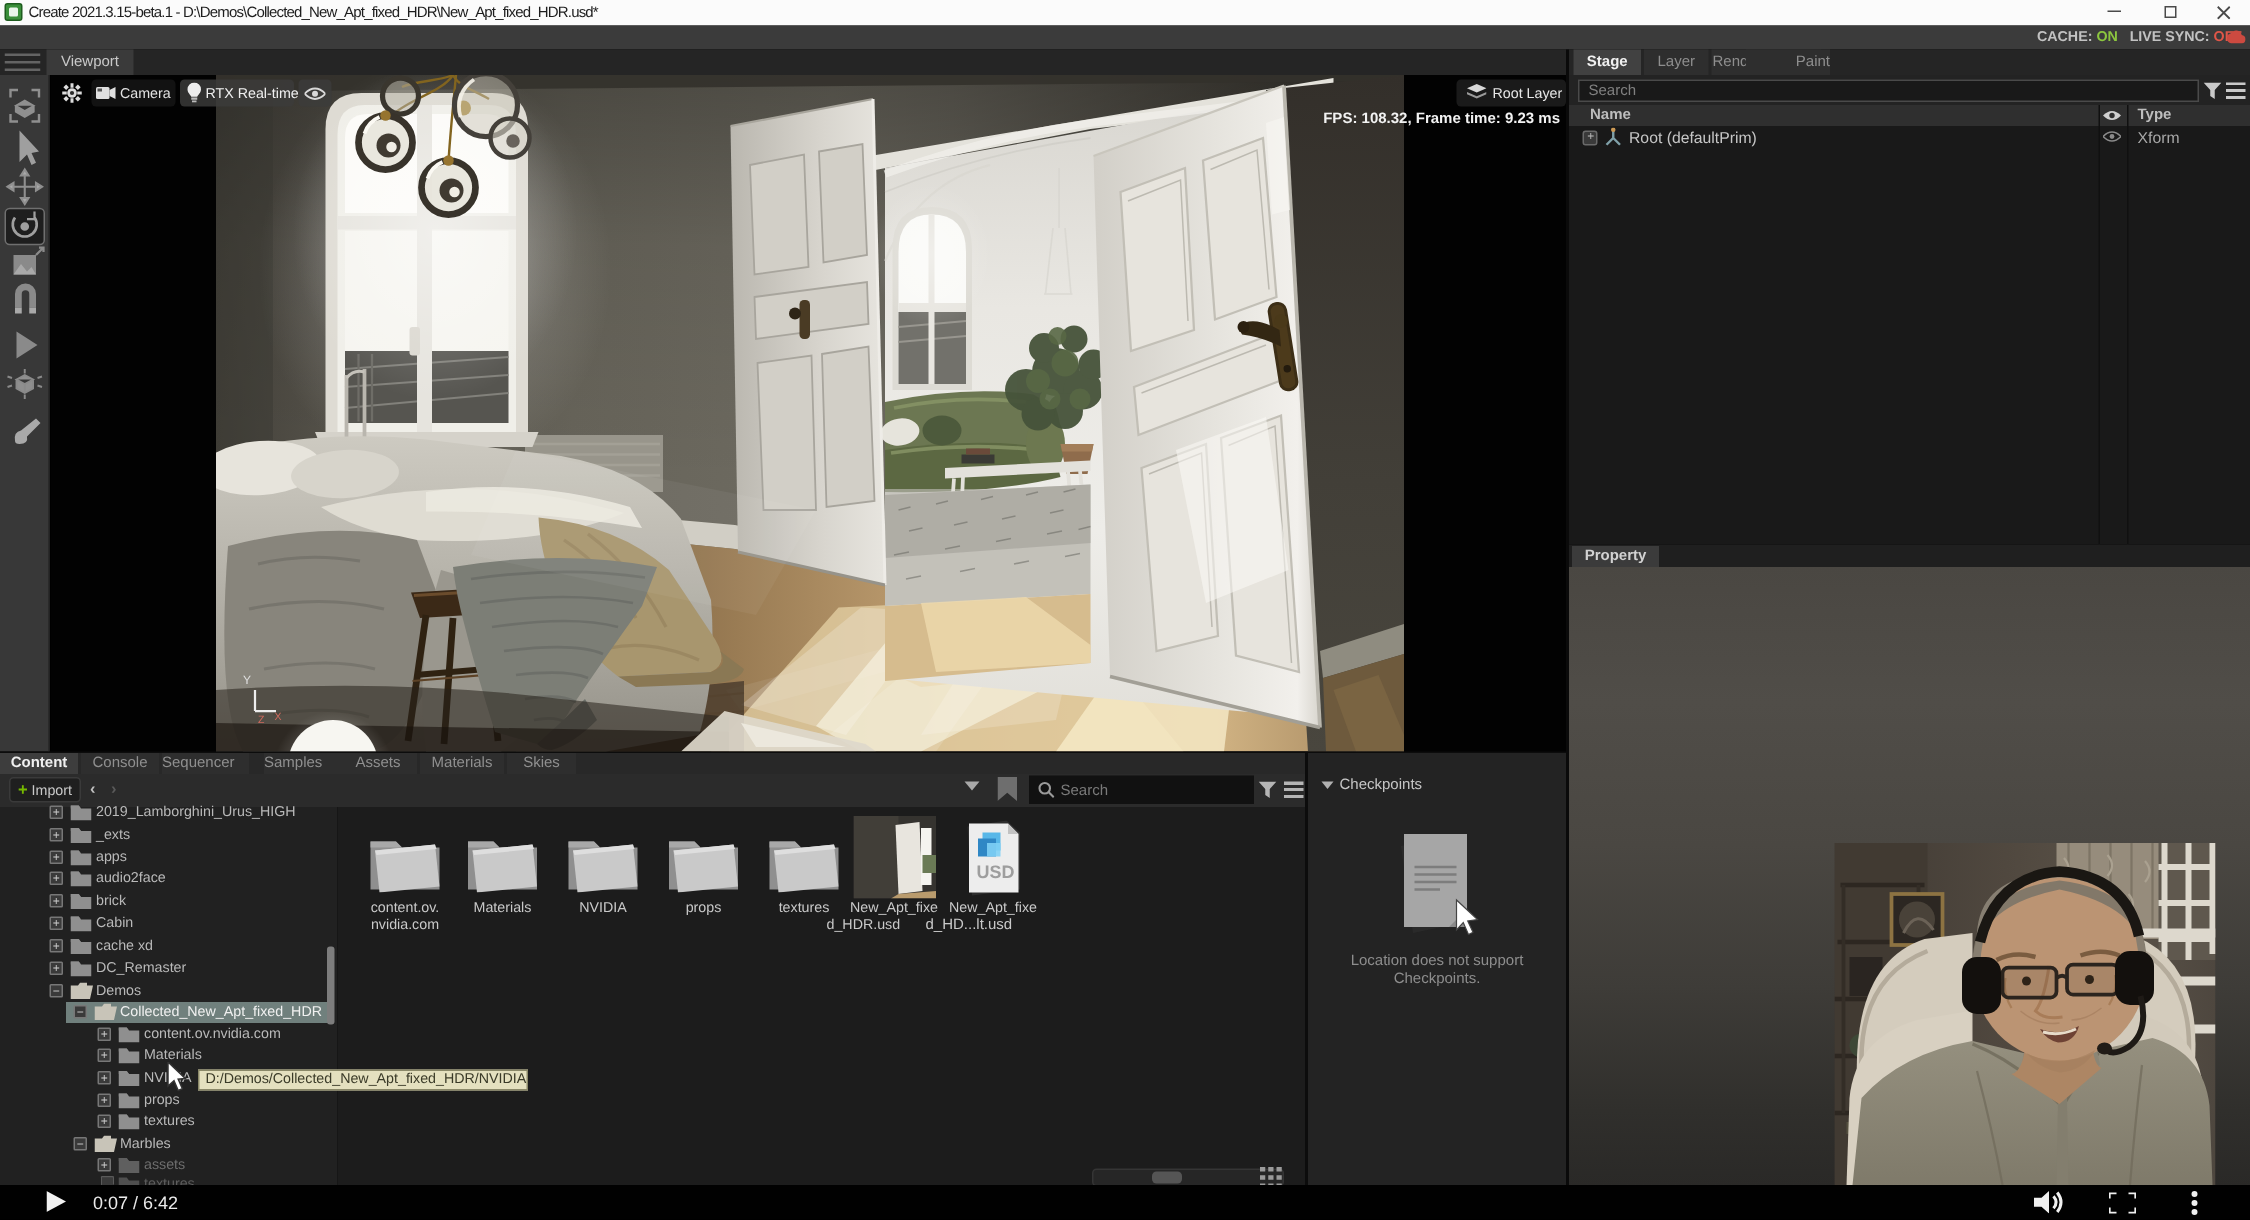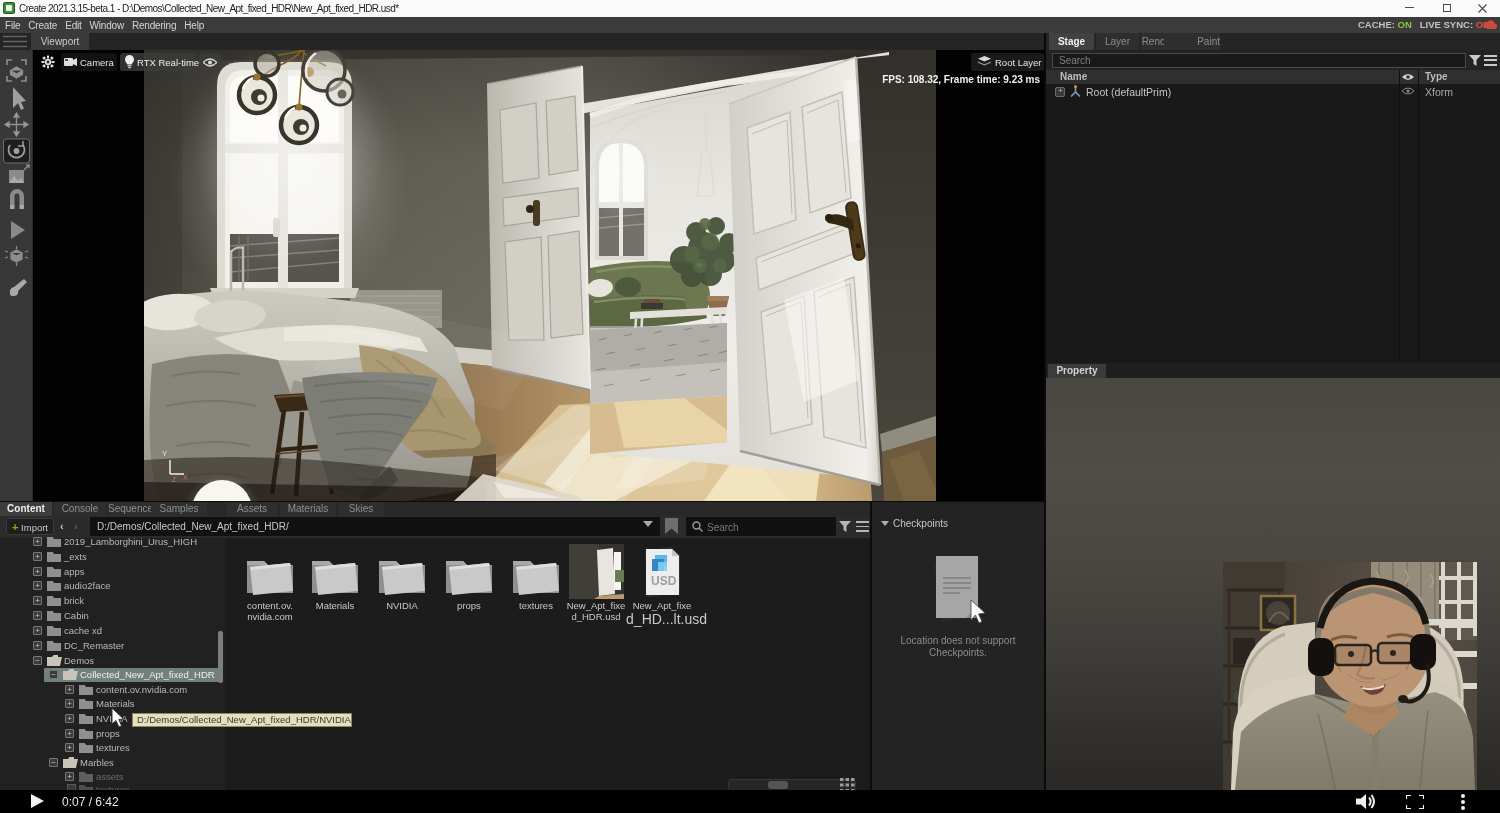--- a/index.html
+++ b/index.html
@@ -14,22 +14,20 @@
 <div class="abs" style="left:3px;top:2px;width:12px;height:12px;background:#3a8f3a;border:1px solid #1e5c1e;border-radius:2px"></div>
 <div class="abs" style="left:6px;top:5px;width:6px;height:6px;background:#eaf5ea;border-radius:1px"></div>
 <div class="abs" style="left:19px;top:3px;font-size:10px;letter-spacing:-0.55px;color:#1d1d1d;white-space:nowrap">Create 2021.3.15-beta.1 - D:\Demos\Collected_New_Apt_fixed_HDR\New_Apt_fixed_HDR.usd*</div>
 <div class="abs" style="left:1405px;top:7px;width:9px;height:1px;background:#4a4a4a"></div>
 <div class="abs" style="left:1443px;top:4px;width:8px;height:8px;border:1px solid #4a4a4a"></div>
 <svg class="abs" style="left:1478px;top:4px" width="9" height="9" viewBox="0 0 9 9">
       <path d="M0.5 0.5 L8.5 8.5 M8.5 0.5 L0.5 8.5" stroke="#4a4a4a" stroke-width="1.2"></path>
     </svg>
 
 <div class="abs" style="left:0;top:17px;width:1500px;height:16px;background:#3b3b3b"></div>
-<div class="abs" style="left:0;top:19.5px;width:600px;font-size:10px;letter-spacing:-0.2px;color:#d4d4d4">
-<span style="margin-left:5px">File</span><span style="margin-left:8px">Create</span><span style="margin-left:8px">Edit</span><span style="margin-left:8px">Window</span><span style="margin-left:8px">Rendering</span><span style="margin-left:8px">Help</span></div>
 <div class="abs" style="left:1358px;top:19px;font-size:9.5px;font-weight:bold;color:#c2c2c2">CACHE: <span style="color:#8cc63f">ON</span>&nbsp;&nbsp;&nbsp;LIVE SYNC: <span style="color:#e05648">OFF</span></div>
 <svg class="abs" style="left:1484px;top:20px" width="13" height="9" viewBox="0 0 13 9">
       <path d="M3.5 9 A3.5 3.5 0 0 1 3.2 2.2 A4 4 0 0 1 10.5 3.4 A2.8 2.8 0 0 1 10.2 9 Z" fill="#cc4a40"></path>
     </svg>
 
 <div class="abs" style="left:0;top:33px;width:1044px;height:17px;background:#252525"></div>
 <svg class="abs" style="left:3px;top:35px" width="24" height="13" viewBox="0 0 24 13">
       <path d="M0 1.5 H24 M0 6.5 H24 M0 11.5 H24" stroke="#646464" stroke-width="1.7"></path>
     </svg>
 <div class="abs" style="left:31px;top:33px;width:58px;height:17px;background:#3a3a3a;color:#c9c9c9;font-size:10px;text-align:center;line-height:17px">Viewport</div>
@@ -386,29 +384,28 @@
 <div class="abs" style="left:1046px;top:363px;width:454px;height:15px;background:#1f1f1f"></div>
 <div class="abs" style="left:1048px;top:364px;width:58px;height:14px;background:#3b3b3b;color:#d2d2d2;font-size:10px;font-weight:bold;text-align:center;line-height:14px">Property</div>
 <div class="abs" style="left:1046px;top:378px;width:454px;height:412px;background:linear-gradient(180deg,#4a4742 0%,#504d48 22%,#4a4742 45%,#3e3c38 68%,#302f2c 88%,#2a2927 100%)"></div>
 <div class="abs" style="left:1044px;top:33px;width:2px;height:757px;background:#0a0a0a"></div>
 
 <div class="abs" style="left:0;top:501px;width:1044px;height:1px;background:#0c0c0c"></div>
 <div class="abs" style="left:0;top:502px;width:1044px;height:14px;background:#282828"></div>
 <div class="abs" style="left:0;top:502px;width:52px;height:14px;background:#3d3d3d;color:#efefef;font-size:10px;font-weight:bold;text-align:center;line-height:14px">Content</div>
 <div class="abs" style="left:54px;top:502px;width:52px;height:14px;background:#2e2e2e;color:#8f8f8f;font-size:10px;text-align:center;line-height:14px">Console</div>
 <div class="abs" style="left:108px;top:502px;width:58px;height:14px;background:#2e2e2e;color:#8f8f8f;font-size:10px;text-align:left;line-height:14px">Sequencer</div>
-<div class="abs" style="left:151px;top:502px;width:56px;height:14px;background:#2e2e2e;color:#8f8f8f;font-size:10px;text-align:center;line-height:14px">Samples</div>
+<div class="abs" style="left:176px;top:502px;width:56px;height:14px;background:#2e2e2e;color:#8f8f8f;font-size:10px;text-align:left;line-height:14px">Samples</div>
 <div class="abs" style="left:226px;top:502px;width:52px;height:14px;background:#2e2e2e;color:#8f8f8f;font-size:10px;text-align:center;line-height:14px">Assets</div>
 <div class="abs" style="left:280px;top:502px;width:56px;height:14px;background:#2e2e2e;color:#8f8f8f;font-size:10px;text-align:center;line-height:14px">Materials</div>
 <div class="abs" style="left:338px;top:502px;width:46px;height:14px;background:#2e2e2e;color:#8f8f8f;font-size:10px;text-align:center;line-height:14px">Skies</div>
 <div class="abs" style="left:0;top:516px;width:1044px;height:22px;background:#2b2b2b"></div>
 <div class="abs" style="left:6px;top:518px;width:48px;height:17px;background:#1f1f1f;border:1px solid #3a3a3a;border-radius:3px;color:#c9c9c9;font-size:9.5px;line-height:17px;text-align:center"><span style="color:#76b900;font-weight:bold;font-size:11px">+</span> Import</div>
 <div class="abs" style="left:60px;top:520px;font-size:11px;color:#c0c0c0;font-weight:bold">‹</div>
 <div class="abs" style="left:74px;top:520px;font-size:11px;color:#5a5a5a;font-weight:bold">›</div>
-<div class="abs" style="left:90px;top:517px;width:570px;height:19px;background:#111111;color:#c9c9c9;font-size:10px;line-height:19px;padding-left:7px">D:/Demos/Collected_New_Apt_fixed_HDR/</div>
 <div class="abs" style="left:643px;top:521px;width:0;height:0;border-left:5px solid transparent;border-right:5px solid transparent;border-top:6px solid #a9a9a9"></div>
 <svg class="abs" style="left:665px;top:518px" width="13" height="16" viewBox="0 0 13 16">
       <path d="M0 0 H13 V16 L6.5 10.5 L0 16Z" fill="#6e6e6e"></path>
     </svg>
 <div class="abs" style="left:686px;top:517px;width:150px;height:19px;background:#111111"></div>
 <svg class="abs" style="left:692px;top:521px" width="11" height="11" viewBox="0 0 11 11">
       <circle cx="4.5" cy="4.5" r="3.5" fill="none" stroke="#9a9a9a" stroke-width="1.4"></circle>
       <path d="M7 7 L10.5 10.5" stroke="#9a9a9a" stroke-width="1.4"></path>
     </svg>
 <div class="abs" style="left:707px;top:522px;font-size:10px;color:#7a7a7a">Search</div>
@@ -594,34 +591,34 @@
 <div class="abs" style="left:491px;top:600px;width:90px;text-align:center;font-size:9.5px;color:#c9c9c9">textures</div>
 <svg class="abs" style="left:569px;top:544px" width="55" height="55" viewBox="0 0 55 55">
 <rect width="55" height="55" fill="#35332f"></rect>
 <rect x="0" y="0" width="30" height="55" fill="#413e38"></rect>
 <path d="M28 6 L44 4 L46 50 L30 52Z" fill="#e8e5de"></path>
 <rect x="45" y="8" width="7" height="38" fill="#f5f4ef"></rect>
 <path d="M30 52 L55 50 L55 55 L25 55Z" fill="#b99b6d"></path>
 <rect x="46" y="26" width="9" height="12" fill="#6a7a55"></rect>
 </svg>
 <div class="abs" style="left:551px;top:600px;width:90px;text-align:center;font-size:9.5px;color:#c9c9c9">New_Apt_fixe</div>
-<div class="abs" style="left:551px;top:611px;width:90px;text-align:center;font-size:9.5px;color:#c9c9c9">d_HDR.usd</div>
+<div class="abs" style="left:551px;top:611px;width:90px;text-align:left;font-size:9.5px;color:#c9c9c9">d_HDR.usd</div>
 <svg class="abs" style="left:643px;top:547px" width="39" height="51" viewBox="0 0 39 51">
 <path d="M2 4 L28 0 L37 8 L37 46 L5 50Z" fill="#3a3a3a" opacity=".6"></path>
 <path d="M3 2 H29 L36 9 V48 H3Z" fill="#ededed"></path>
 <path d="M29 2 L36 9 H29Z" fill="#c2c2c2"></path>
 <g>
         <rect x="12" y="8" width="12" height="12" fill="#58b7e8"></rect>
         <rect x="9" y="12" width="12" height="12" fill="#2f87c5"></rect>
         <rect x="15" y="15" width="9" height="9" fill="#7fd0f5" opacity=".9"></rect>
       </g>
 <text x="8" y="38" font-family="Liberation Sans" font-size="12" font-weight="bold" fill="#9e9e9e">USD</text>
 </svg>
 <div class="abs" style="left:617px;top:600px;width:90px;text-align:center;font-size:9.5px;color:#c9c9c9">New_Apt_fixe</div>
-<div class="abs" style="left:617px;top:611px;width:90px;text-align:right;font-size:14px;color:#c9c9c9">d_HD...lt.usd</div>
+<div class="abs" style="left:617px;top:611px;width:90px;text-align:left;font-size:10px;color:#c9c9c9">d_HD...lt.usd</div>
 <svg class="abs" style="left:110px;top:708px" width="16" height="22" viewBox="0 0 16 22">
       <path d="M2 0 L2 16 L6 12.5 L8.8 19 L11.6 17.8 L8.8 11.5 L13.5 11Z" fill="#fff" stroke="#333" stroke-width="1"></path>
     </svg>
 <div class="abs" style="left:132px;top:713px;height:14px;background:#e4e0bf;border:1px solid #8a8868;font-size:9.5px;line-height:12px;color:#3a3a28;padding-left:4px;white-space:nowrap">D:/Demos/Collected_New_Apt_fixed_HDR/NVIDIA</div>
 
 <div class="abs" style="left:0;top:790px;width:1500px;height:23px;background:#010101"></div>
 <svg class="abs" style="left:31px;top:794px" width="13" height="14" viewBox="0 0 13 14">
       <path d="M0 0 L13 7 L0 14Z" fill="#f2f2f2"></path>
     </svg>
 <div class="abs" style="left:62px;top:795px;font-size:12px;color:#eaeaea">0:07 / 6:42</div>

